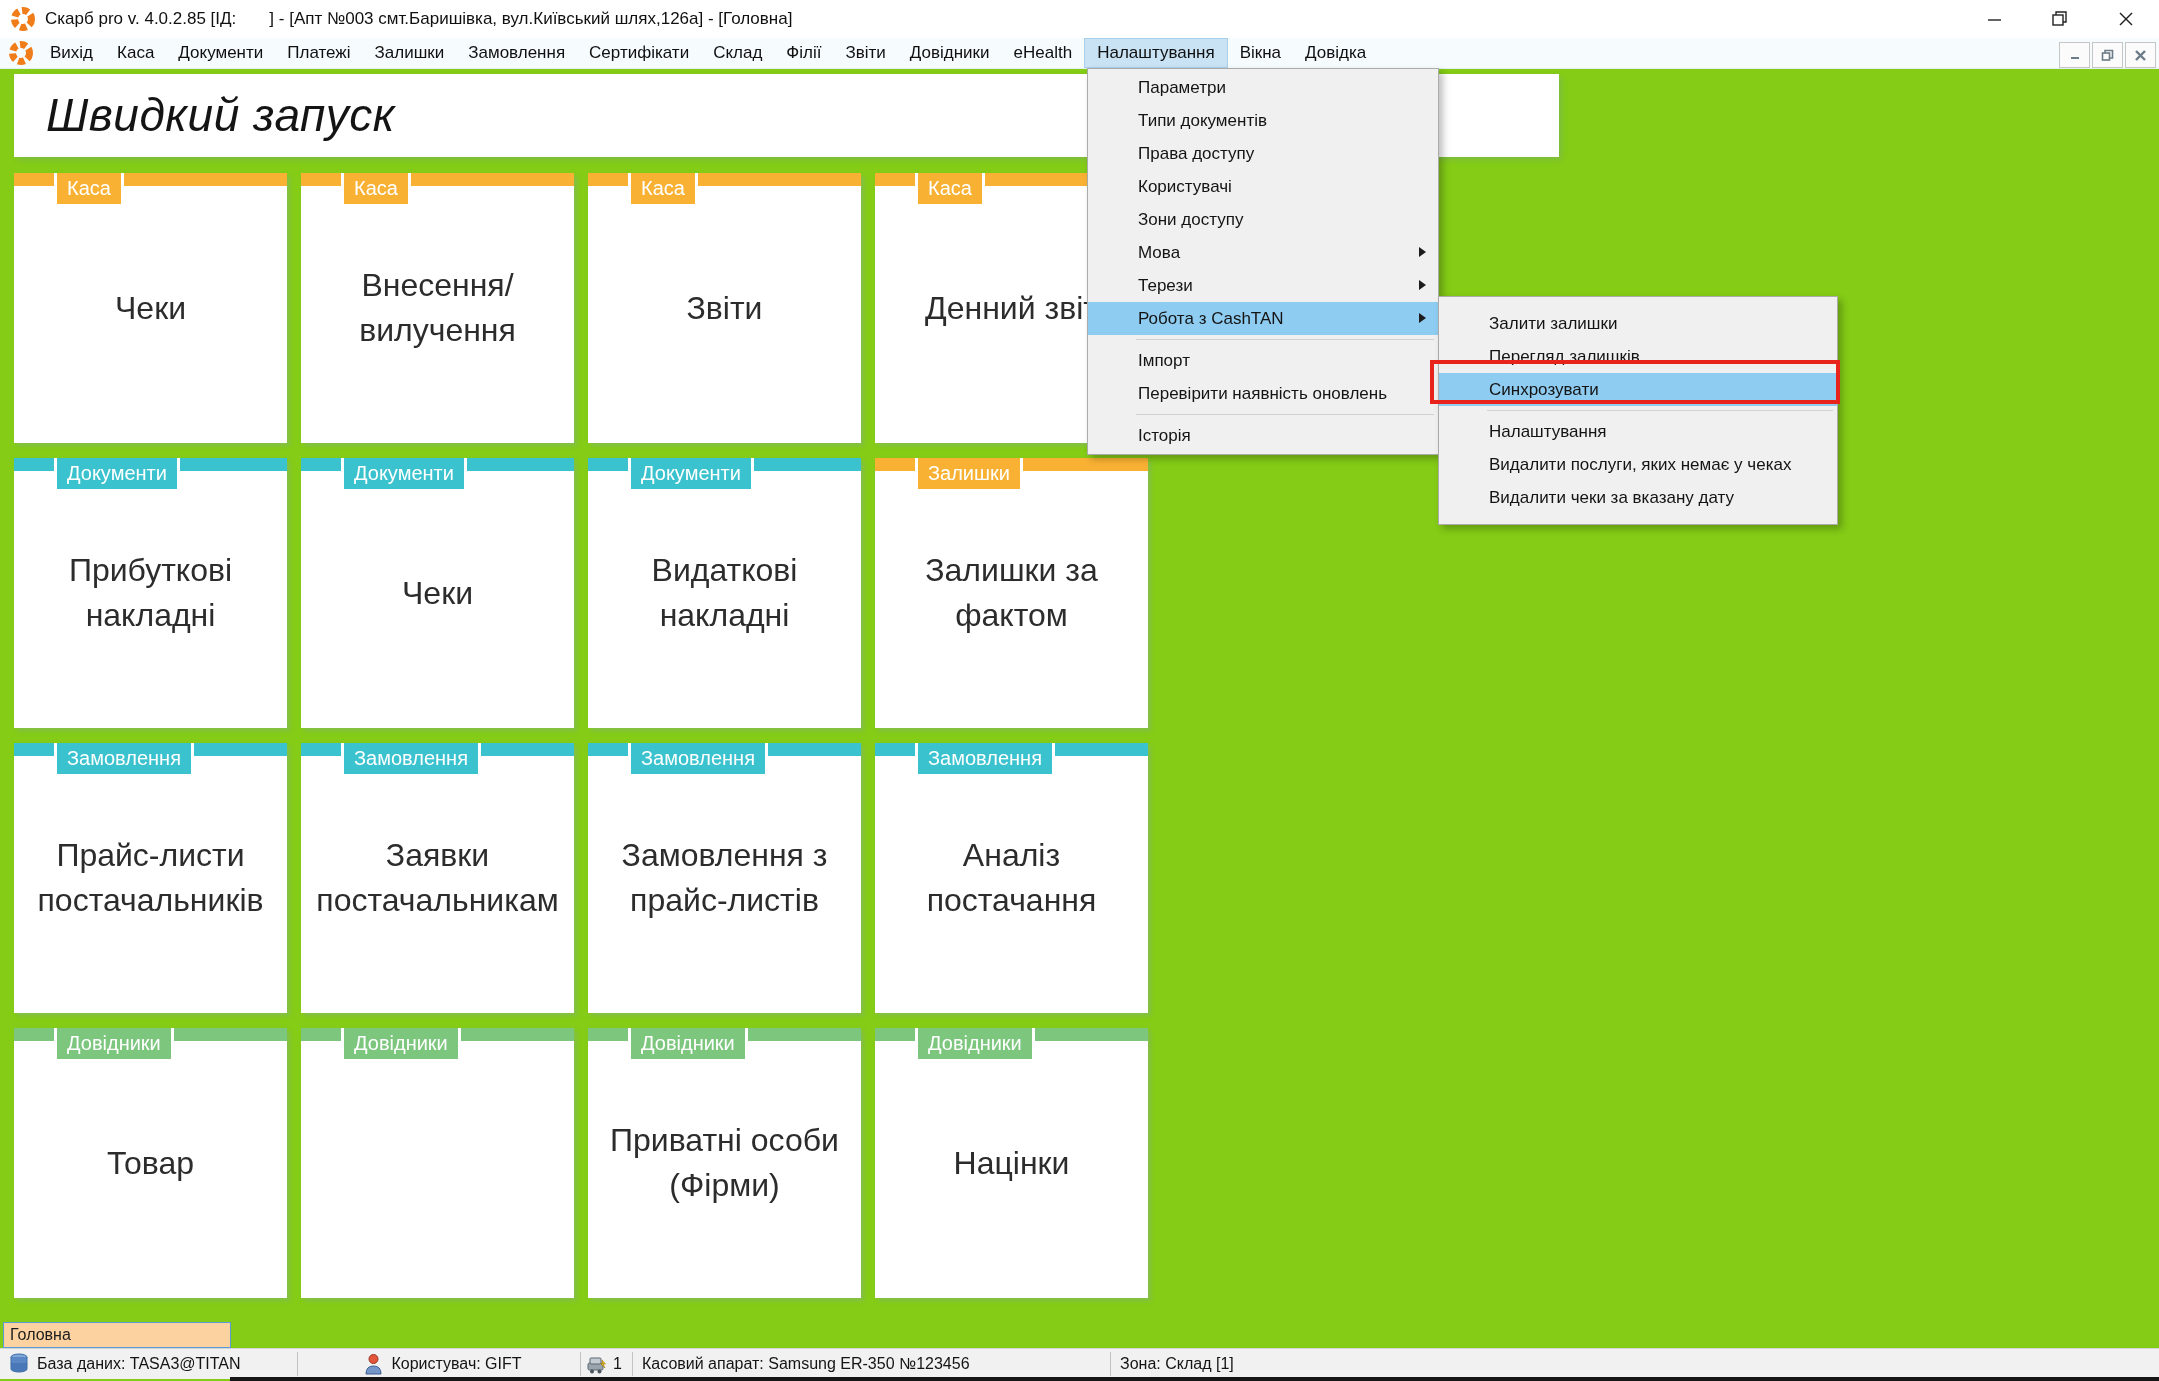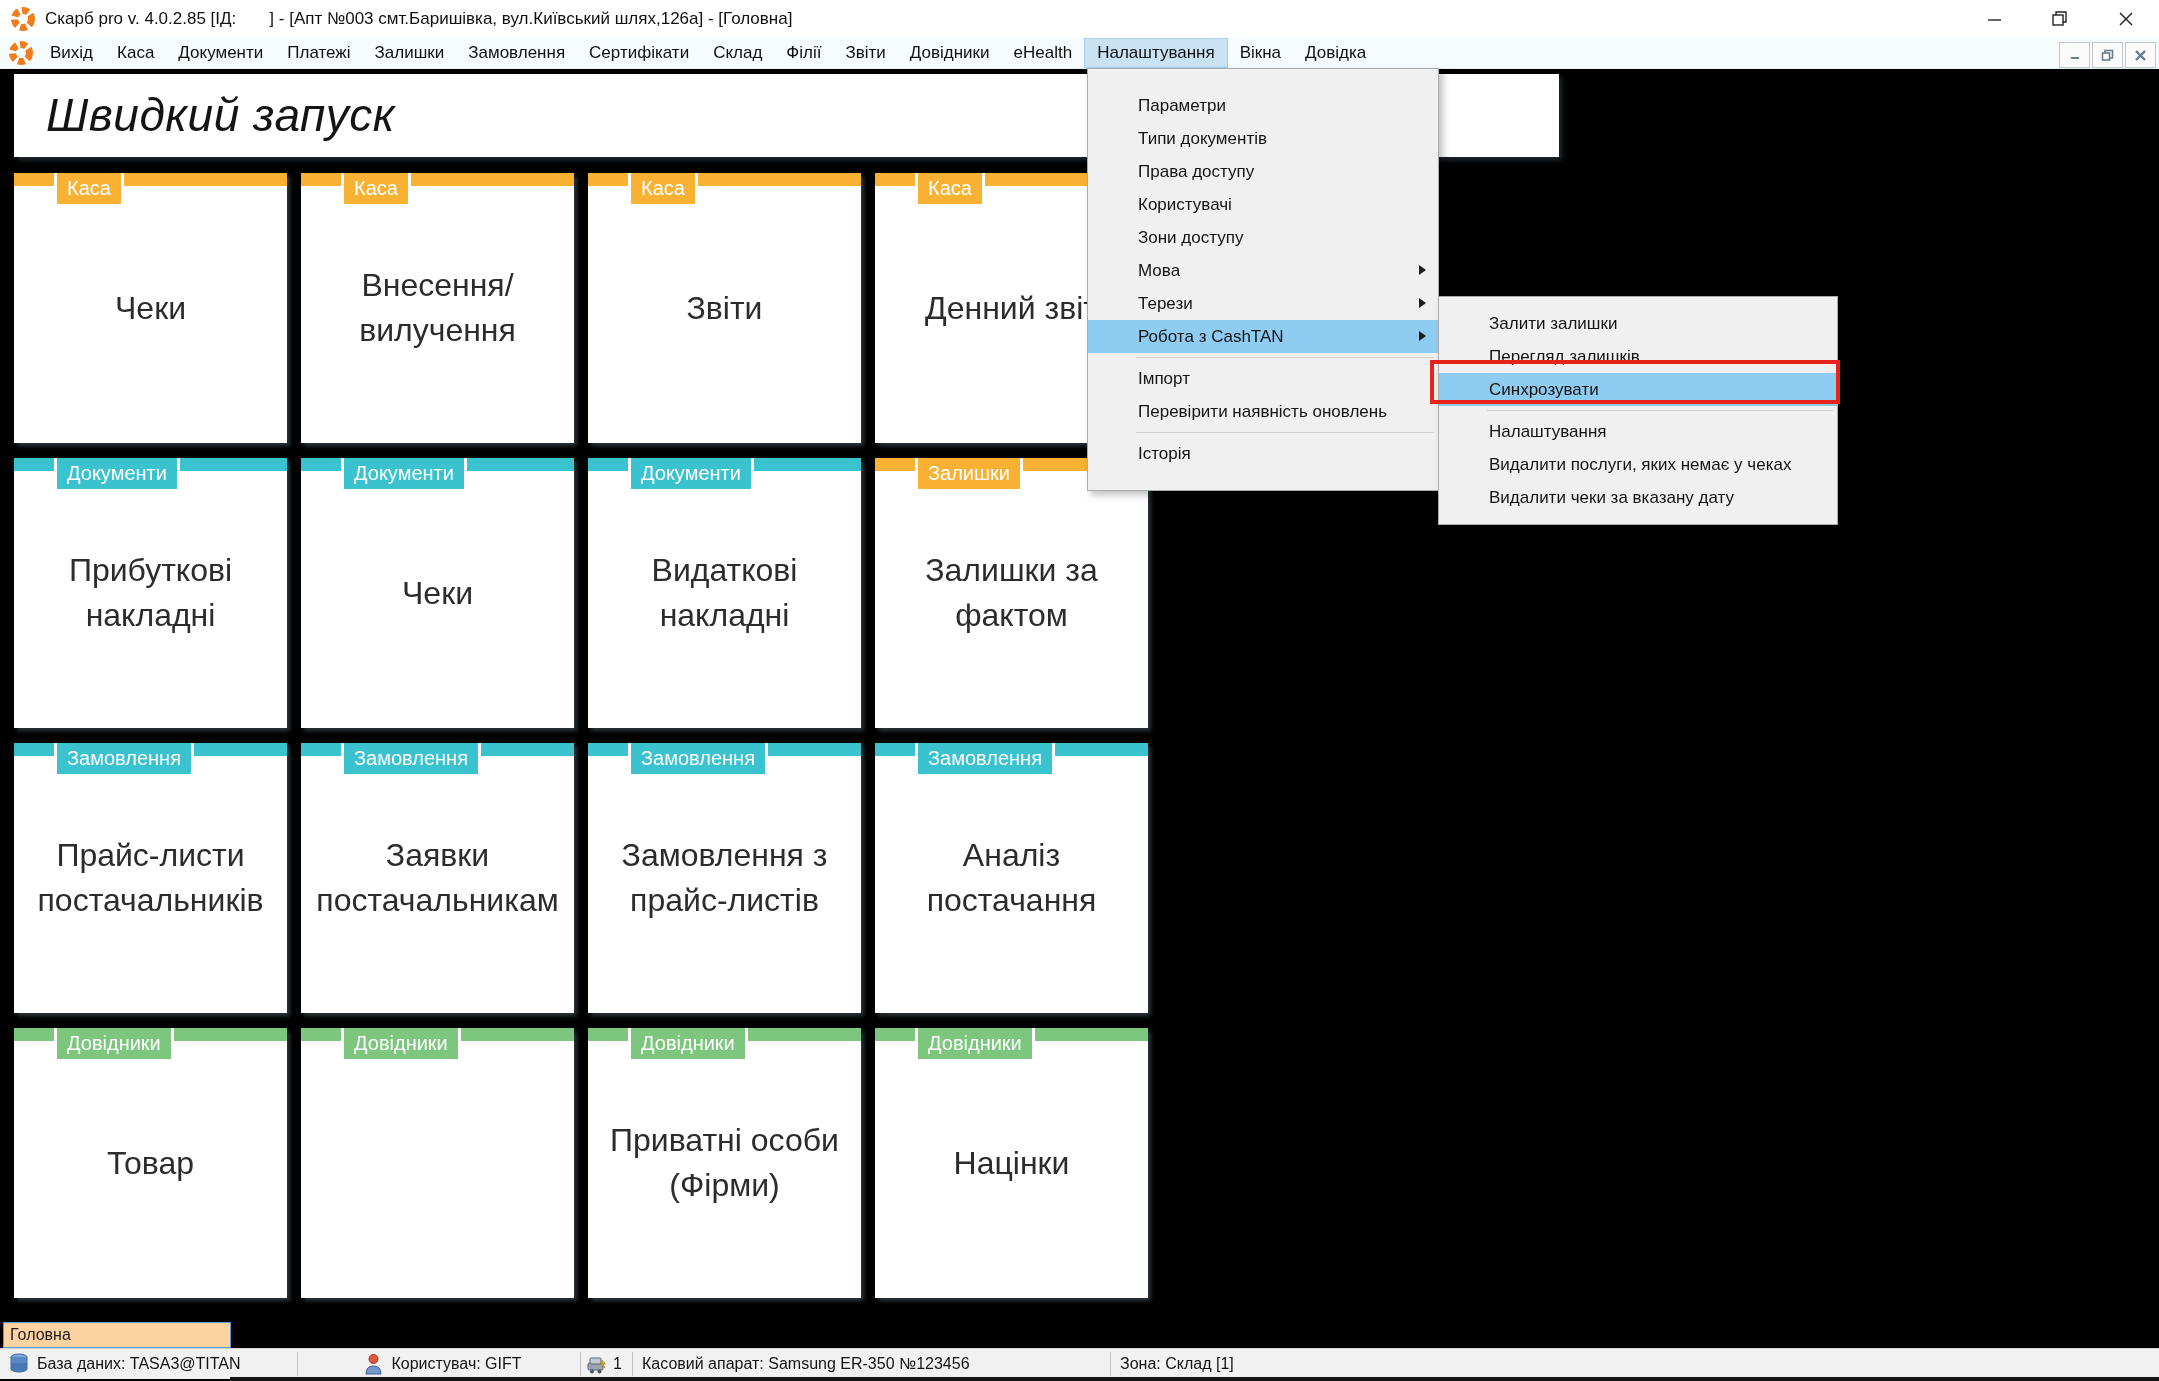--- a/index.html
+++ b/index.html
@@ -1,17 +1,17 @@
 <!DOCTYPE html>
 <html><head>
 <meta charset="utf-8">
 <style>
   html,body{margin:0;padding:0;}
   body{font-family:"Liberation Sans", sans-serif; background:#9aa7ad;}
-  #screen{position:relative;width:2159px;height:1381px;background:#000000;overflow:hidden;}
+  #screen{position:relative;width:2159px;height:1381px;background:#84cc16;overflow:hidden;}
 
   
   .titlebar{position:absolute;left:0;top:0;width:2159px;height:38px;background:#ffffff;display:flex;align-items:center;}
   .app-logo{width:26px;height:26px;margin-left:10px;flex:0 0 auto;}
   .title-text{margin-left:9px;font-size:17px;color:#101010;white-space:pre;}
   .win-controls{position:absolute;right:0;top:0;height:38px;display:flex;}
   .win-btn{width:66px;height:38px;display:flex;align-items:center;justify-content:center;}
 
   
   .menubar{position:absolute;left:0;top:38px;width:2159px;height:30px;background:#f6fbfd;display:flex;align-items:center;border-bottom:1px solid #e4eef3;}
@@ -26,21 +26,21 @@
   .heading-band h1{margin:0;padding-left:32px;font-size:46px;font-weight:400;color:#141414;line-height:83px;letter-spacing:.5px;}
 
   
   .tiles{position:absolute;left:14px;top:173px;display:grid;grid-template-columns:repeat(4,273px);grid-auto-rows:270px;column-gap:14px;row-gap:15px;}
   .tile{position:relative;background:#ffffff;box-shadow:3px 3px 4px rgba(130,165,180,.32);}
   .tile-bar{position:absolute;left:0;top:0;right:0;height:13px;}
   .tile-badge{position:absolute;left:40px;top:0;height:34px;line-height:30px;padding:0 10px;color:#ffffff;font-size:20px;border:3px solid #ffffff;border-top:none;box-sizing:border-box;}
   .tile-label{position:absolute;left:0;right:0;top:50%;transform:translateY(-50%);padding:0 14px;text-align:center;font-size:32px;color:#2c2c2c;line-height:1.4;overflow-wrap:break-word;}
 
   
-  .dropdown{position:absolute;left:1087px;top:68px;width:350px;background:#f0f0f0;border:1px solid #ababab;box-shadow:4px 4px 7px rgba(0,0,0,.25);padding:20px 0;z-index:50;}
+  .dropdown{position:absolute;left:1087px;top:68px;width:350px;background:#f0f0f0;border:1px solid #ababab;box-shadow:4px 4px 7px rgba(0,0,0,.25);padding:2px 0;z-index:50;}
   .submenu{position:absolute;left:1438px;top:296px;width:398px;background:#f0f0f0;border:1px solid #ababab;box-shadow:4px 4px 7px rgba(0,0,0,.25);padding:10px 0;z-index:55;}
   .dd-item{position:relative;height:33px;line-height:33px;padding-left:50px;font-size:17px;color:#141414;white-space:nowrap;}
   .dd-sep{height:9px;position:relative;}
   .dd-sep::after{content:"";position:absolute;left:48px;right:4px;top:4px;border-top:1px solid #d2d2d2;}
   .dd-arrow{position:absolute;right:12px;top:11px;width:0;height:0;border-left:7px solid #1c1c1c;border-top:5px solid transparent;border-bottom:5px solid transparent;}
   .red-box{position:absolute;left:1430px;top:360px;width:410px;height:44px;border:4px solid #e8231c;box-sizing:border-box;z-index:60;pointer-events:none;}
 
   
   .footer-tab{position:absolute;left:3px;top:1322px;width:228px;height:26px;background:#fbd2a0;border:1px solid #5b9bd5;box-sizing:border-box;font-size:16px;line-height:24px;padding-left:6px;color:#1c1c1c;}
   .statusbar{position:absolute;left:0;top:1348px;width:2159px;height:30px;background:#f1f1f1;border-top:1px solid #d4d4d4;}

